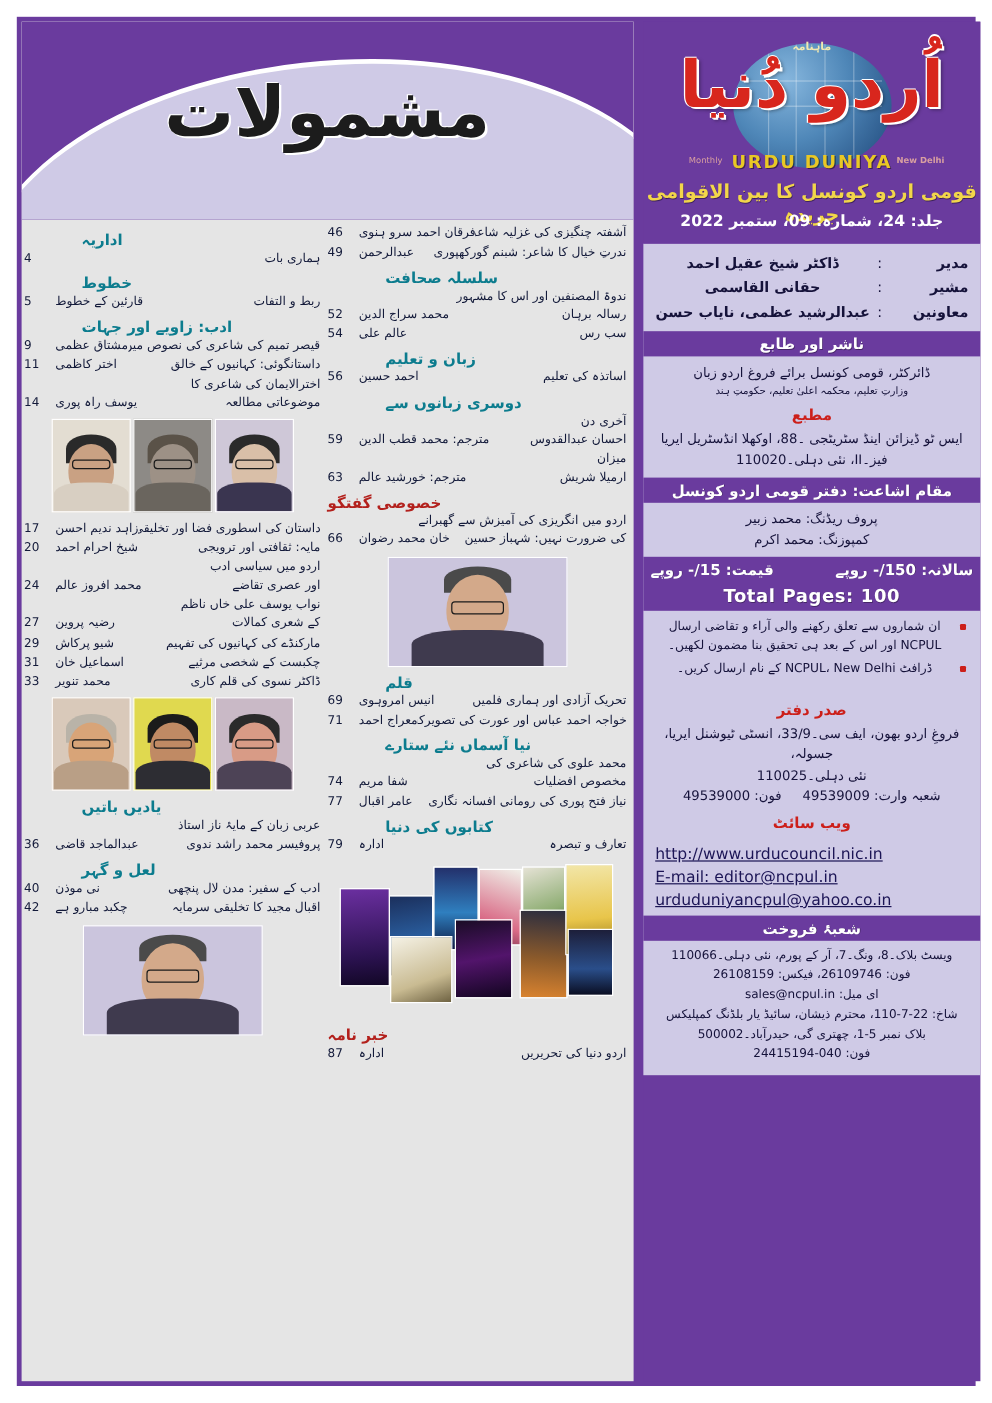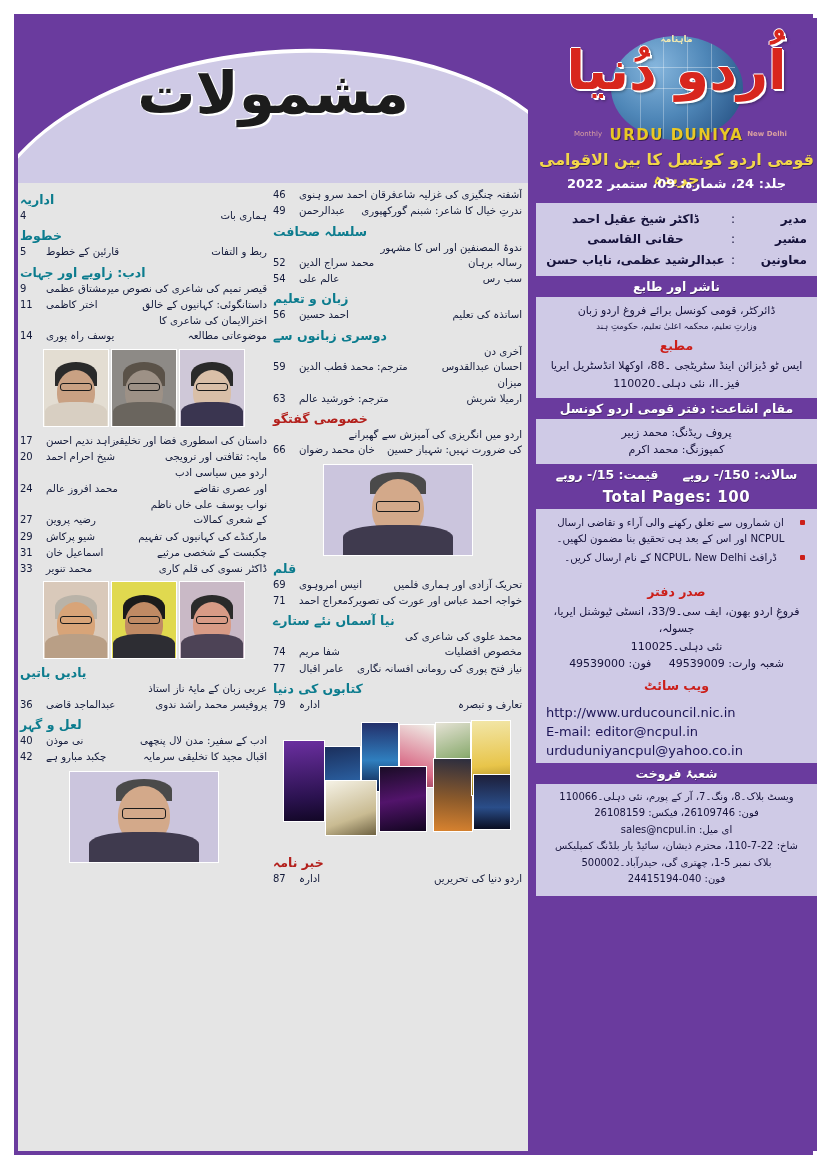--- a/index.html
+++ b/index.html
@@ -71,21 +71,21 @@
   
   .sec-head {
     font-size: 12.5px;
     font-weight: bold;
     text-align: left;
     color: #0f7d8c;
     margin: 5px 0 1px 0;
     direction: rtl;
     letter-spacing: .2px;
   }
-  .sec-head.teal   { color: #0c7c8e; }
+  .sec-head.teal   { color: #0c7c8e; margin-left: 48px; }
   .sec-head.red    { color: #b3201c; }
   .entry {
     display: flex;
     flex-direction: row;
     align-items: flex-start;
     justify-content: space-between;
     direction: rtl;
     font-size: 10.2px;
     line-height: 1.5;
     margin-bottom: 1px;
@@ -323,32 +323,32 @@
     font-size: 11px;
     line-height: 1.6;
   }
   .blk .tiny { font-size: 8.5px; }
   .red-h {
     color: #cc1f1a; font-weight: bold; font-size: 12.5px;
     margin: 3px 0 1px 0;
   }
   .price-row {
     display: flex; flex-direction: row-reverse;
-    justify-content: center; gap: 24px;
+    justify-content: space-between; gap: 24px;
     direction: rtl;
   }
   .bullets { direction: rtl; padding: 6px 12px 4px 12px; font-size: 10.2px; line-height: 1.6; }
   .bullets li { list-style: none; position: relative; padding-right: 12px; margin-bottom: 3px; }
   .bullets li::before {
     content: "";
     position: absolute; right: 0; top: 5px;
     width: 5px; height: 5px; background: #cc1f1a;
     border-radius: 1px;
   }
-  .latin { direction: ltr; text-align: left; font-size: 13px; line-height: 1.45; padding: 2px 10px; color: #1b1455; }
+  .latin { direction: ltr; text-align: left; font-size: 13px; line-height: 1.45; padding: 2px 10px; color: #1b1455; text-decoration: underline; }
   .sales { direction: rtl; font-size: 10px; line-height: 1.65; padding: 5px 10px 8px 10px; }
   .phone-line { direction: rtl; }
 </style>
 </head>
 <body>
 
 <div id="page">
   <div class="frame"></div>
 
   <div class="main-panel">

